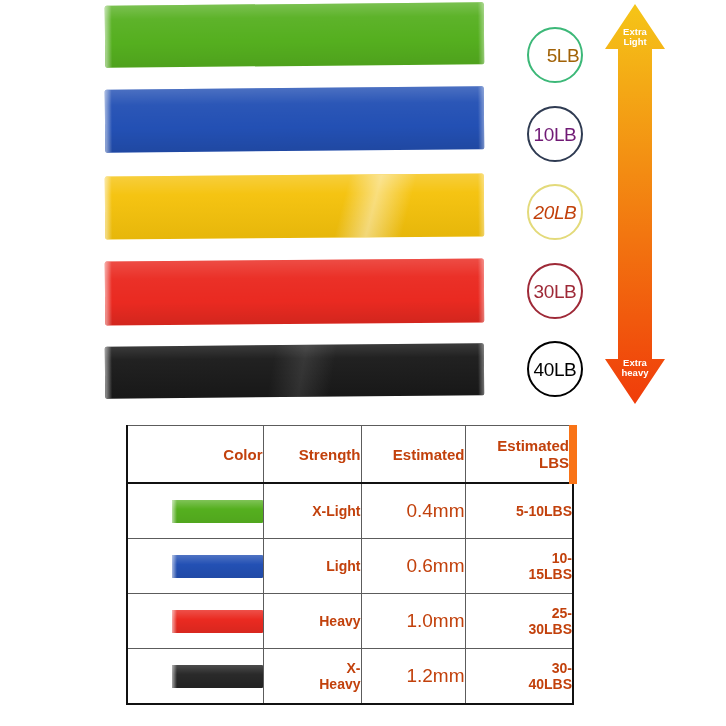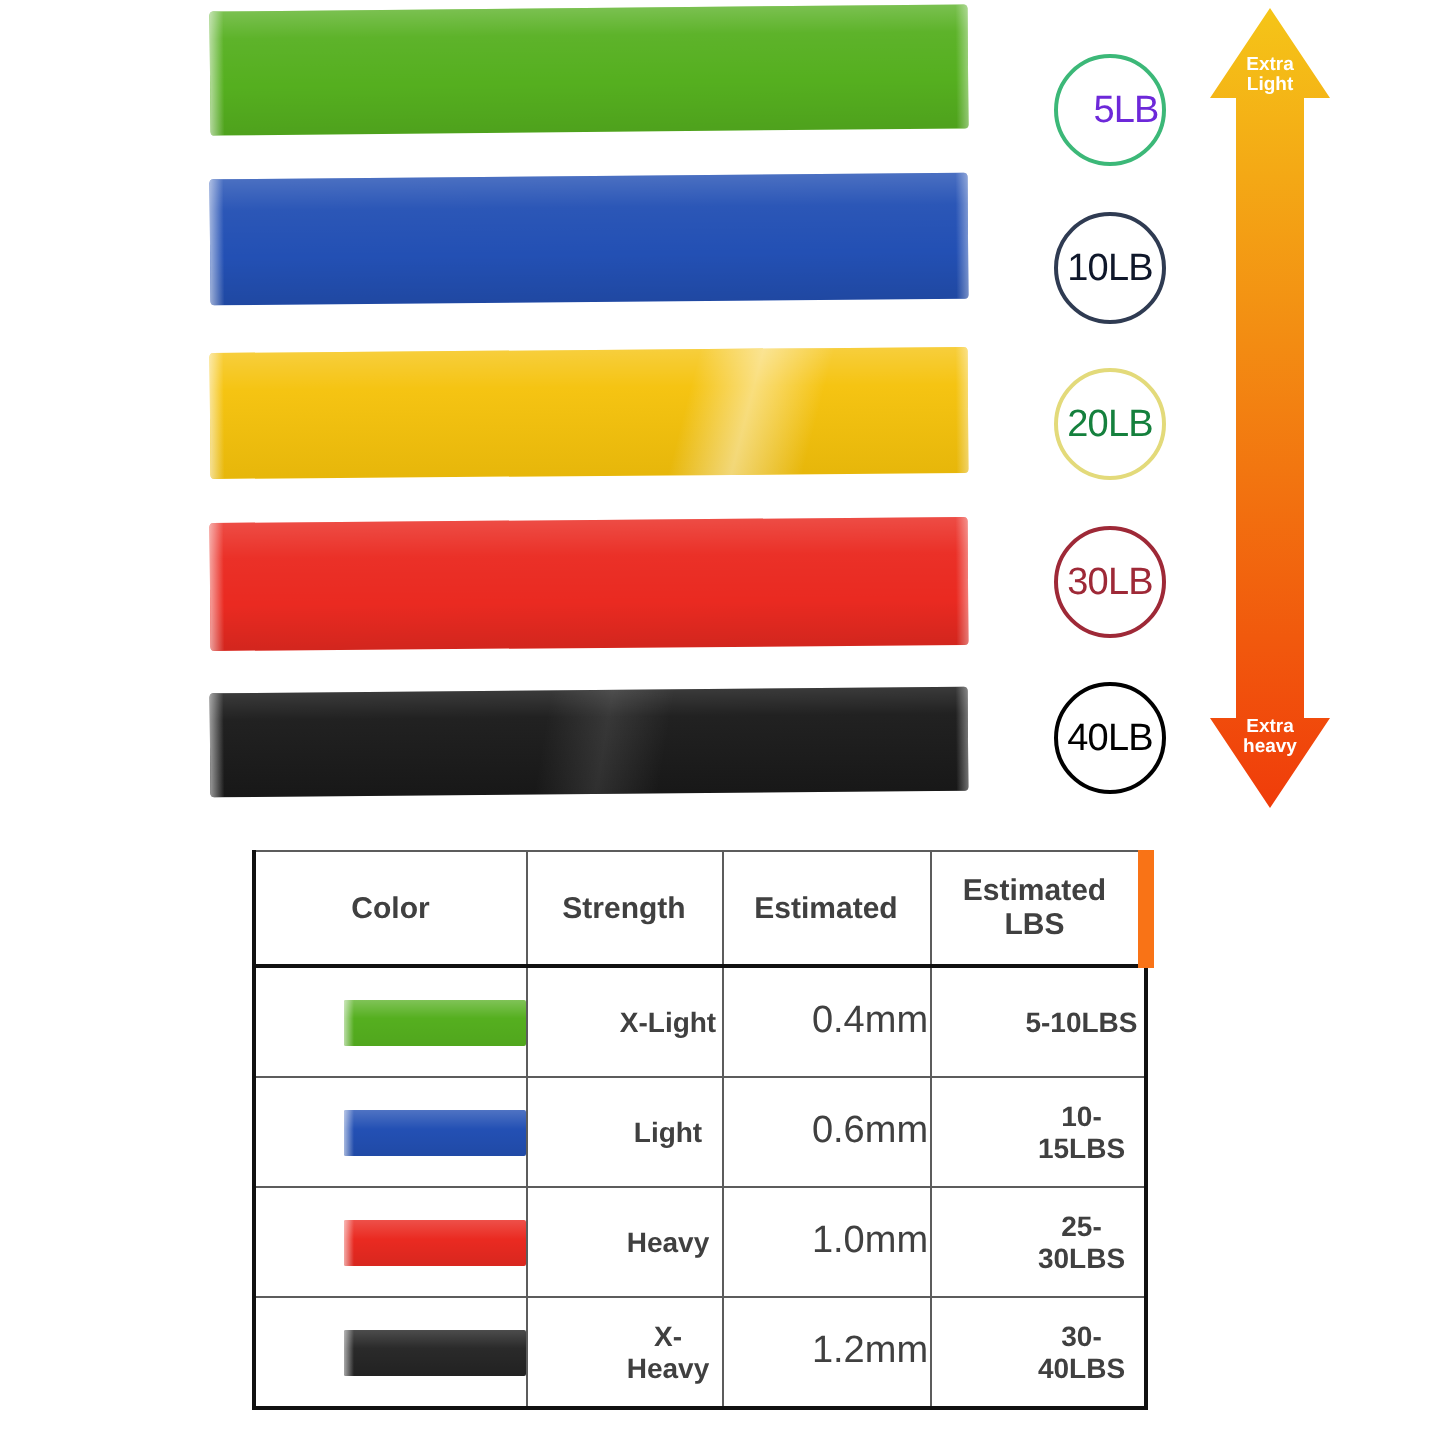--- a/index.html
+++ b/index.html
@@ -143,23 +143,23 @@
     top: 425px;
     width: 446px;
     border-collapse: collapse;
     table-layout: fixed;
     background: #ffffff;
   }
   #spec-table td, #spec-table th {
     border: 1px solid #5c5c5c;
     padding: 0;
     margin: 0;
-    text-align: center;
+    text-align: right;
     vertical-align: middle;
-    color: #404040;
+    color: #c2410c;
   }
   #spec-table thead th {
     height: 56px;
     font-size: 15px;
     font-weight: bold;
     border-bottom: 2px solid #111;
   }
   #spec-table thead th:first-child { border-left: 2px solid #111; }
   #spec-table thead th:last-child { border-right: 8px solid #f97316; }
   #spec-table tbody td { height: 54px; padding-left: 44px; }
@@ -228,27 +228,27 @@
     <div class="edge-right"></div>
   </div>
   <div class="band" id="band-black" style="background: rgb(29, 29, 29);">
     <div class="gloss"></div>
     <div class="edge-left"></div>
     <div class="edge-right"></div>
   </div>
 </div>
 
 <div class="lb-badge" id="badge-0" style="left: 527px; top: 27px; border-color: rgb(60, 184, 120);">
-  <span class="lb-text" style="color: #6d28d9; margin-left: 16px;">5LB</span>
+  <span class="lb-text" style="color: #a16207; margin-left: 16px;">5LB</span>
 </div>
 <div class="lb-badge" id="badge-1" style="left: 527px; top: 106px; border-color: rgb(47, 59, 82);">
-  <span class="lb-text" style="color: #0f172a;">10LB</span>
+  <span class="lb-text" style="color: #701a75;">10LB</span>
 </div>
 <div class="lb-badge" id="badge-2" style="left: 527px; top: 184px; border-color: rgb(227, 218, 122);">
-  <span class="lb-text" style="color: #15803d;">20LB</span>
+  <span class="lb-text" style="color: #c2410c; font-style: italic;">20LB</span>
 </div>
 <div class="lb-badge" id="badge-3" style="left: 527px; top: 263px; border-color: rgb(158, 41, 55);">
   <span class="lb-text" style="color: rgb(158, 41, 55);">30LB</span>
 </div>
 <div class="lb-badge" id="badge-4" style="left: 527px; top: 341px; border-color: rgb(0, 0, 0);">
   <span class="lb-text" style="color: rgb(0, 0, 0);">40LB</span>
 </div>
 
 <svg id="intensity-arrow" viewBox="0 0 70 404">
   <defs>

